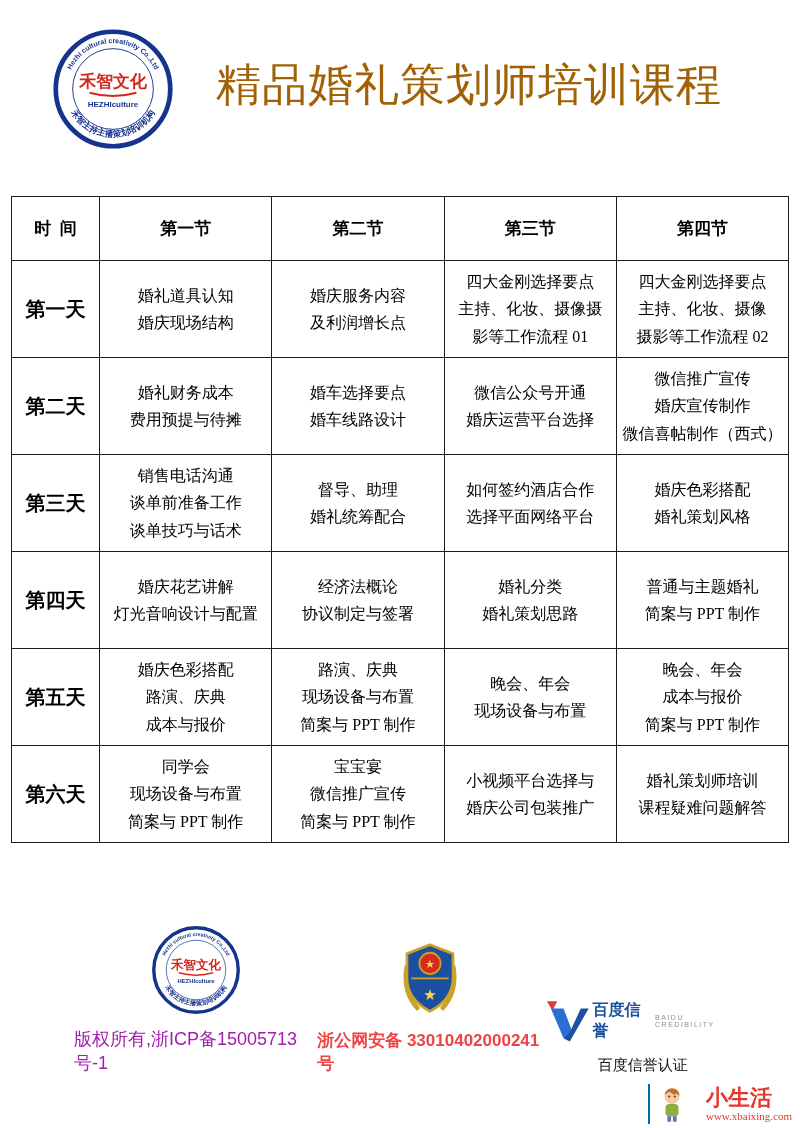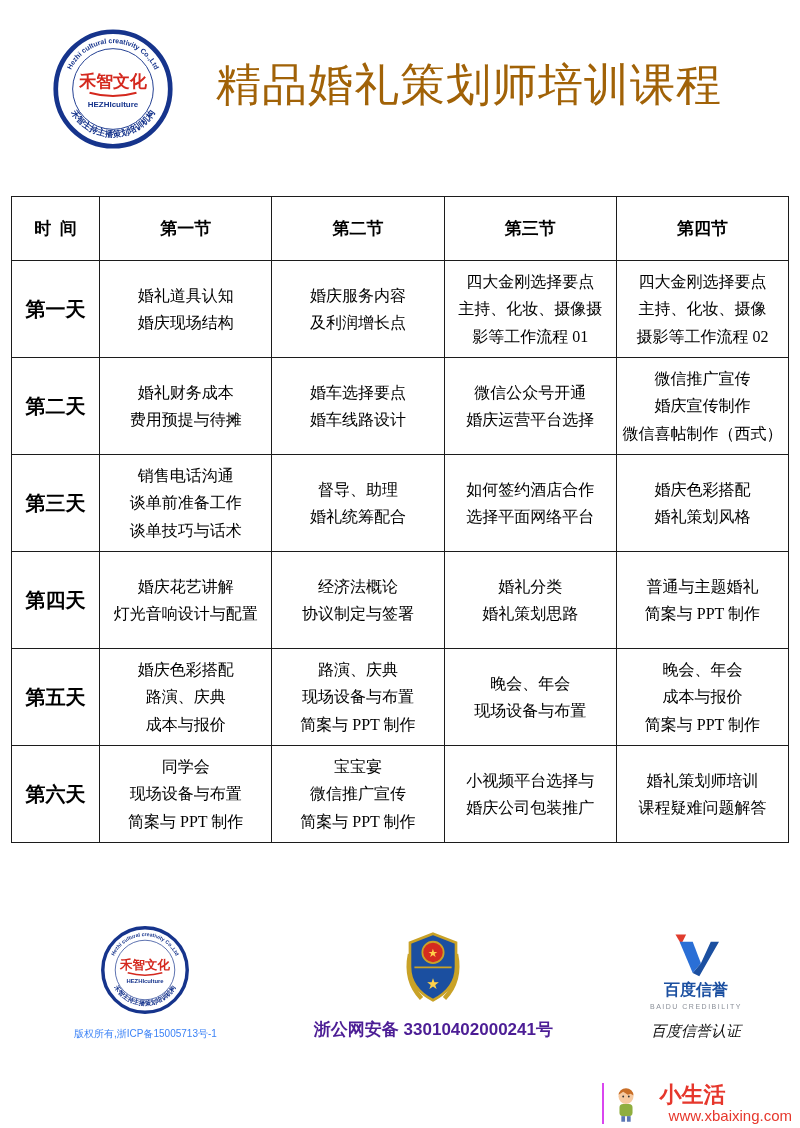--- a/index.html
+++ b/index.html
@@ -36,39 +36,39 @@
   .schedule td.time { font-size: 20px; font-weight: bold; }
   .schedule td.cell { font-size: 16px; line-height: 1.7; white-space: pre-line; }
 
   
   .footer {
     display: flex; justify-content: space-between; align-items: flex-end;
     padding: 0 58px 0 74px; margin-top: 82px;
   }
   .f-col { display: flex; flex-direction: column; align-items: center; gap: 12px; }
   .f-logo-svg { width: 90px; height: 90px; display: block; }
-  .f-text { font-size: 10px; color: #3b82f6; font-family: "Liberation Sans", "DejaVu Sans", sans-serif; }
-  .f-text.bold { font-weight: bold; font-size: 17px; color: #4c1d95; }
+  .f-text { font-size: 18px; color: #a21caf; font-family: "Liberation Sans", "DejaVu Sans", sans-serif; }
+  .f-text.bold { font-weight: bold; font-size: 17px; color: #ef4444; }
   .badge-svg { width: 62px; height: 78px; display: block; }
-  .baidu-box { display: flex; flex-direction: column; align-items: center; gap: 2px; }
+  .baidu-box { display: flex; align-items: center; gap: 2px; }
   .baidu-v-svg { width: 50px; height: 46px; display: block; }
   .baidu-name { color: #1b4fa0; font-weight: bold; font-size: 16px; font-family: "Liberation Sans", sans-serif; }
   .baidu-en { color: #8a8f98; font-size: 7px; letter-spacing: 1.5px; font-family: "Liberation Sans", sans-serif; }
-  .f-col .cert { font-size: 15px; color: #111; font-style: italic; }
+  .f-col .cert { font-size: 15px; color: #111; }
 
   
   .watermark {
     position: absolute; right: 8px; bottom: 4px;
     display: flex; align-items: center; gap: 20px;
-    border-left: 2px solid #d946ef; padding-left: 8px;
+    border-left: 2px solid #0369a1; padding-left: 8px;
   }
   .wm-icon { width: 28px; height: 40px; display: block; }
   .wm-text { display: flex; flex-direction: column; line-height: 1.1; }
   .wm-name { color: #e6372c; font-size: 22px; font-weight: bold; font-family: "Liberation Sans", sans-serif; }
-  .wm-url { color: #e6372c; font-size: 15px; font-family: Liberation Sans, sans-serif; text-decoration: none; margin-left: 9px; }
+  .wm-url { color: #e6372c; font-size: 11px; font-family: Liberation Serif, serif; text-decoration: none; }
 
   .arc-text { font-family: "Liberation Sans", sans-serif; }
 </style>
 </head>
 <body>
 
 <div class="page">
 
   <header class="header">
     <div>

